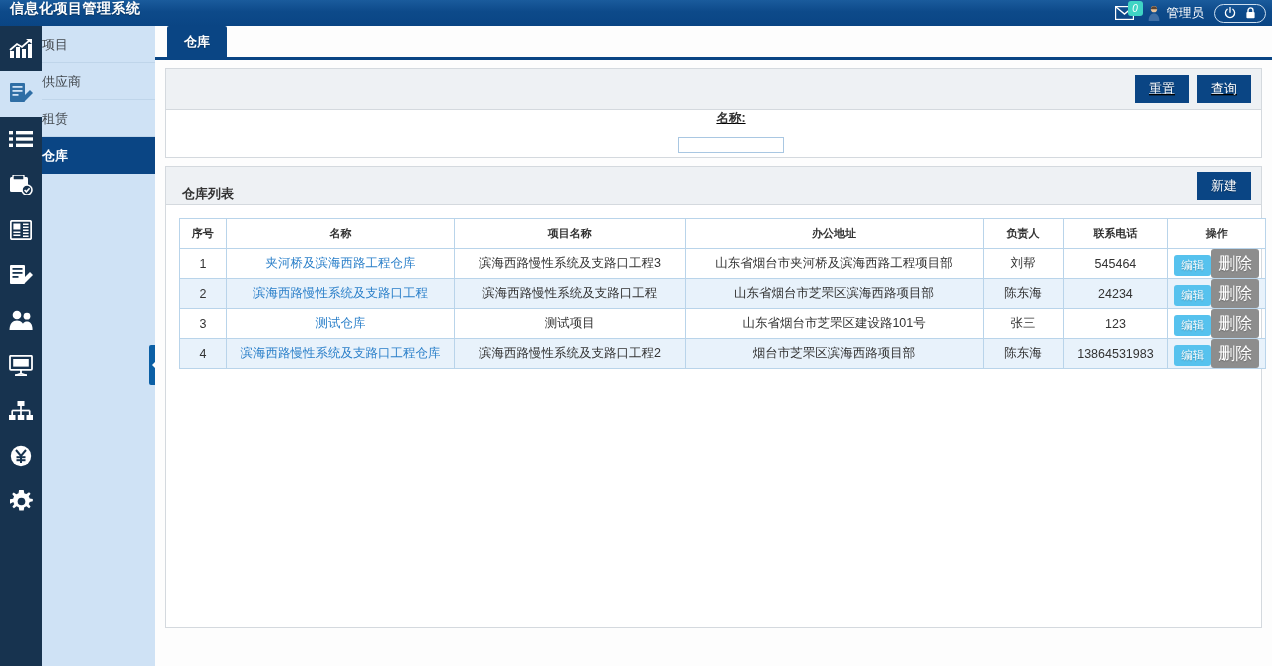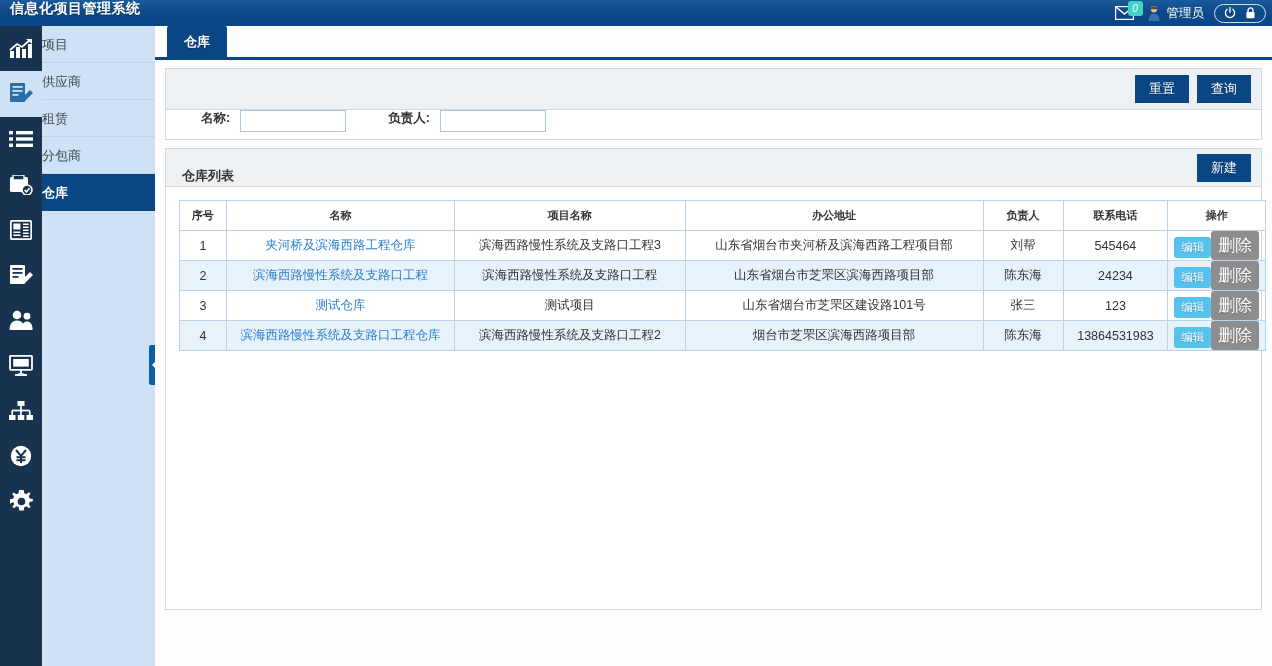--- a/index.html
+++ b/index.html
@@ -90,32 +90,32 @@
     padding: 7px 17px 6px; border-radius: 2px 2px 0 0;
     margin-left: 12px; text-shadow: 0 1px 1px rgba(0,0,0,.3);
   }
 
   .panel {
     margin: 8px 10px 0 10px;
     border: 1px solid #d4d9de; background: #ffffff;
   }
 
   
-  #filter-panel { height: 72px; }
+  #filter-panel { height: 90px; text-decoration: underline; }
   #filter-toolbar {
     height: 41px; background: #eef1f4; border-bottom: 1px solid #d4d9de;
     display: flex; align-items: center; justify-content: flex-end; padding-right: 10px; gap: 8px;
   }
   .btn-primary {
     background: #0a4584; color: #ffffff; font-size: 13px;
     border: none; padding: 5px 14px; cursor: pointer;
     text-shadow: 0 1px 1px rgba(0,0,0,.35);
   }
   #filter-fields {
-    height: 35px; display: flex; align-items: flex-start; padding-left: 35px; gap: 10px;
+    height: 35px; display: flex; align-items: center; padding-left: 35px; gap: 10px; flex-direction: column;
   }
   .field-label { font-size: 12.5px; color: #333; font-weight: bold; }
   .field-input {
     width: 106px; height: 22px; border: 1px solid #a9c7e2; background: #fff;
     outline: none; font-size: 12px; padding: 0 4px;
     font-family: "Liberation Sans", sans-serif;
   }
   .field-gap { width: 22px; }
 
   
@@ -295,21 +295,20 @@
       <path d="M12 0 l2.3 0 0.6 3.3 a9 9 0 0 1 2.3 1 l2.7-2 1.6 1.6 -2 2.7 a9 9 0 0 1 1 2.3 l3.3 0.6 0 2.3 -3.3 0.6 a9 9 0 0 1 -1 2.3 l2 2.7 -1.6 1.6 -2.7-2 a9 9 0 0 1 -2.3 1 l-0.6 3.3 -2.3 0 -2.3 0 -0.6-3.3 a9 9 0 0 1 -2.3-1 l-2.7 2 -1.6-1.6 2-2.7 a9 9 0 0 1 -1-2.3 L0 14.3 0 12 l0-2.3 3.3-0.6 a9 9 0 0 1 1-2.3 l-2-2.7 1.6-1.6 2.7 2 a9 9 0 0 1 2.3-1 L9.5 0 Z"></path>
       <circle cx="12" cy="12" r="4" fill="#17334f"></circle>
     </svg>
   </div>
 </div>
 
 <div id="side-menu">
   <div class="menu-item">项目</div>
   <div class="menu-item">供应商</div>
   <div class="menu-item">租赁</div>
-  <div class="menu-item">分包商</div>
   <div class="menu-item active">仓库</div>
 </div>
 
 <div id="collapse-handle">
   <span class="arrow"></span>
 </div>
 
 <div id="main">
 
   <div id="tabstrip">

